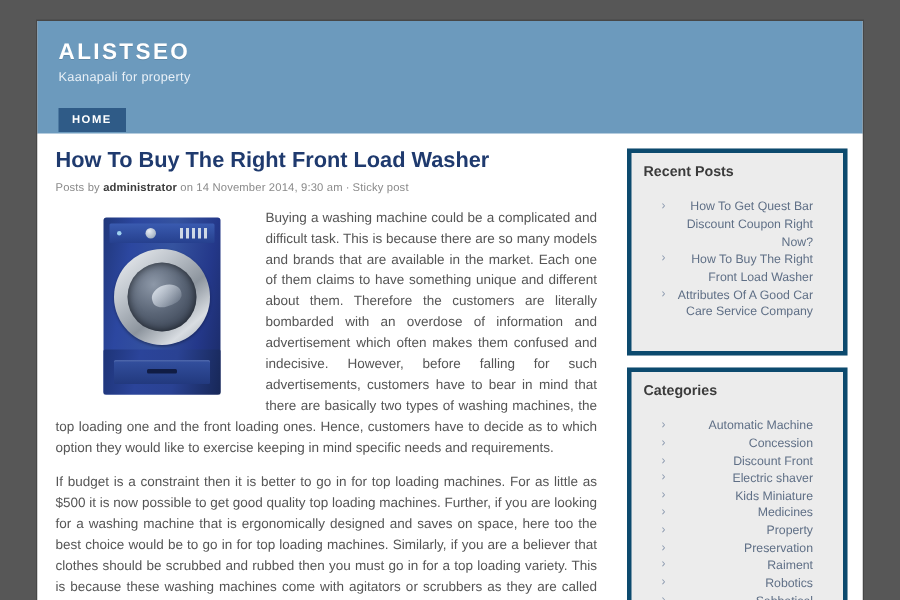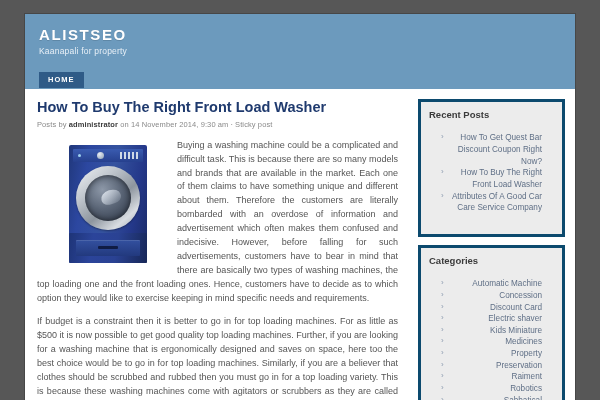--- a/index.html
+++ b/index.html
@@ -366,21 +366,21 @@
             <li>How To Buy The Right Front Load Washer</li>
             <li>Attributes Of A Good Car Care Service Company</li>
           </ul>
         </div>
 
         <div class="widget">
           <div class="widget-title">Categories</div>
           <ul class="widget-list">
             <li>Automatic Machine</li>
             <li>Concession</li>
-            <li>Discount Card</li>
+            <li>Discount Front</li>
             <li>Electric shaver</li>
             <li>Kids Miniature</li>
             <li>Medicines</li>
             <li>Property</li>
             <li>Preservation</li>
             <li>Raiment</li>
             <li>Robotics</li>
             <li>Sabbatical</li>
 
           </ul>

